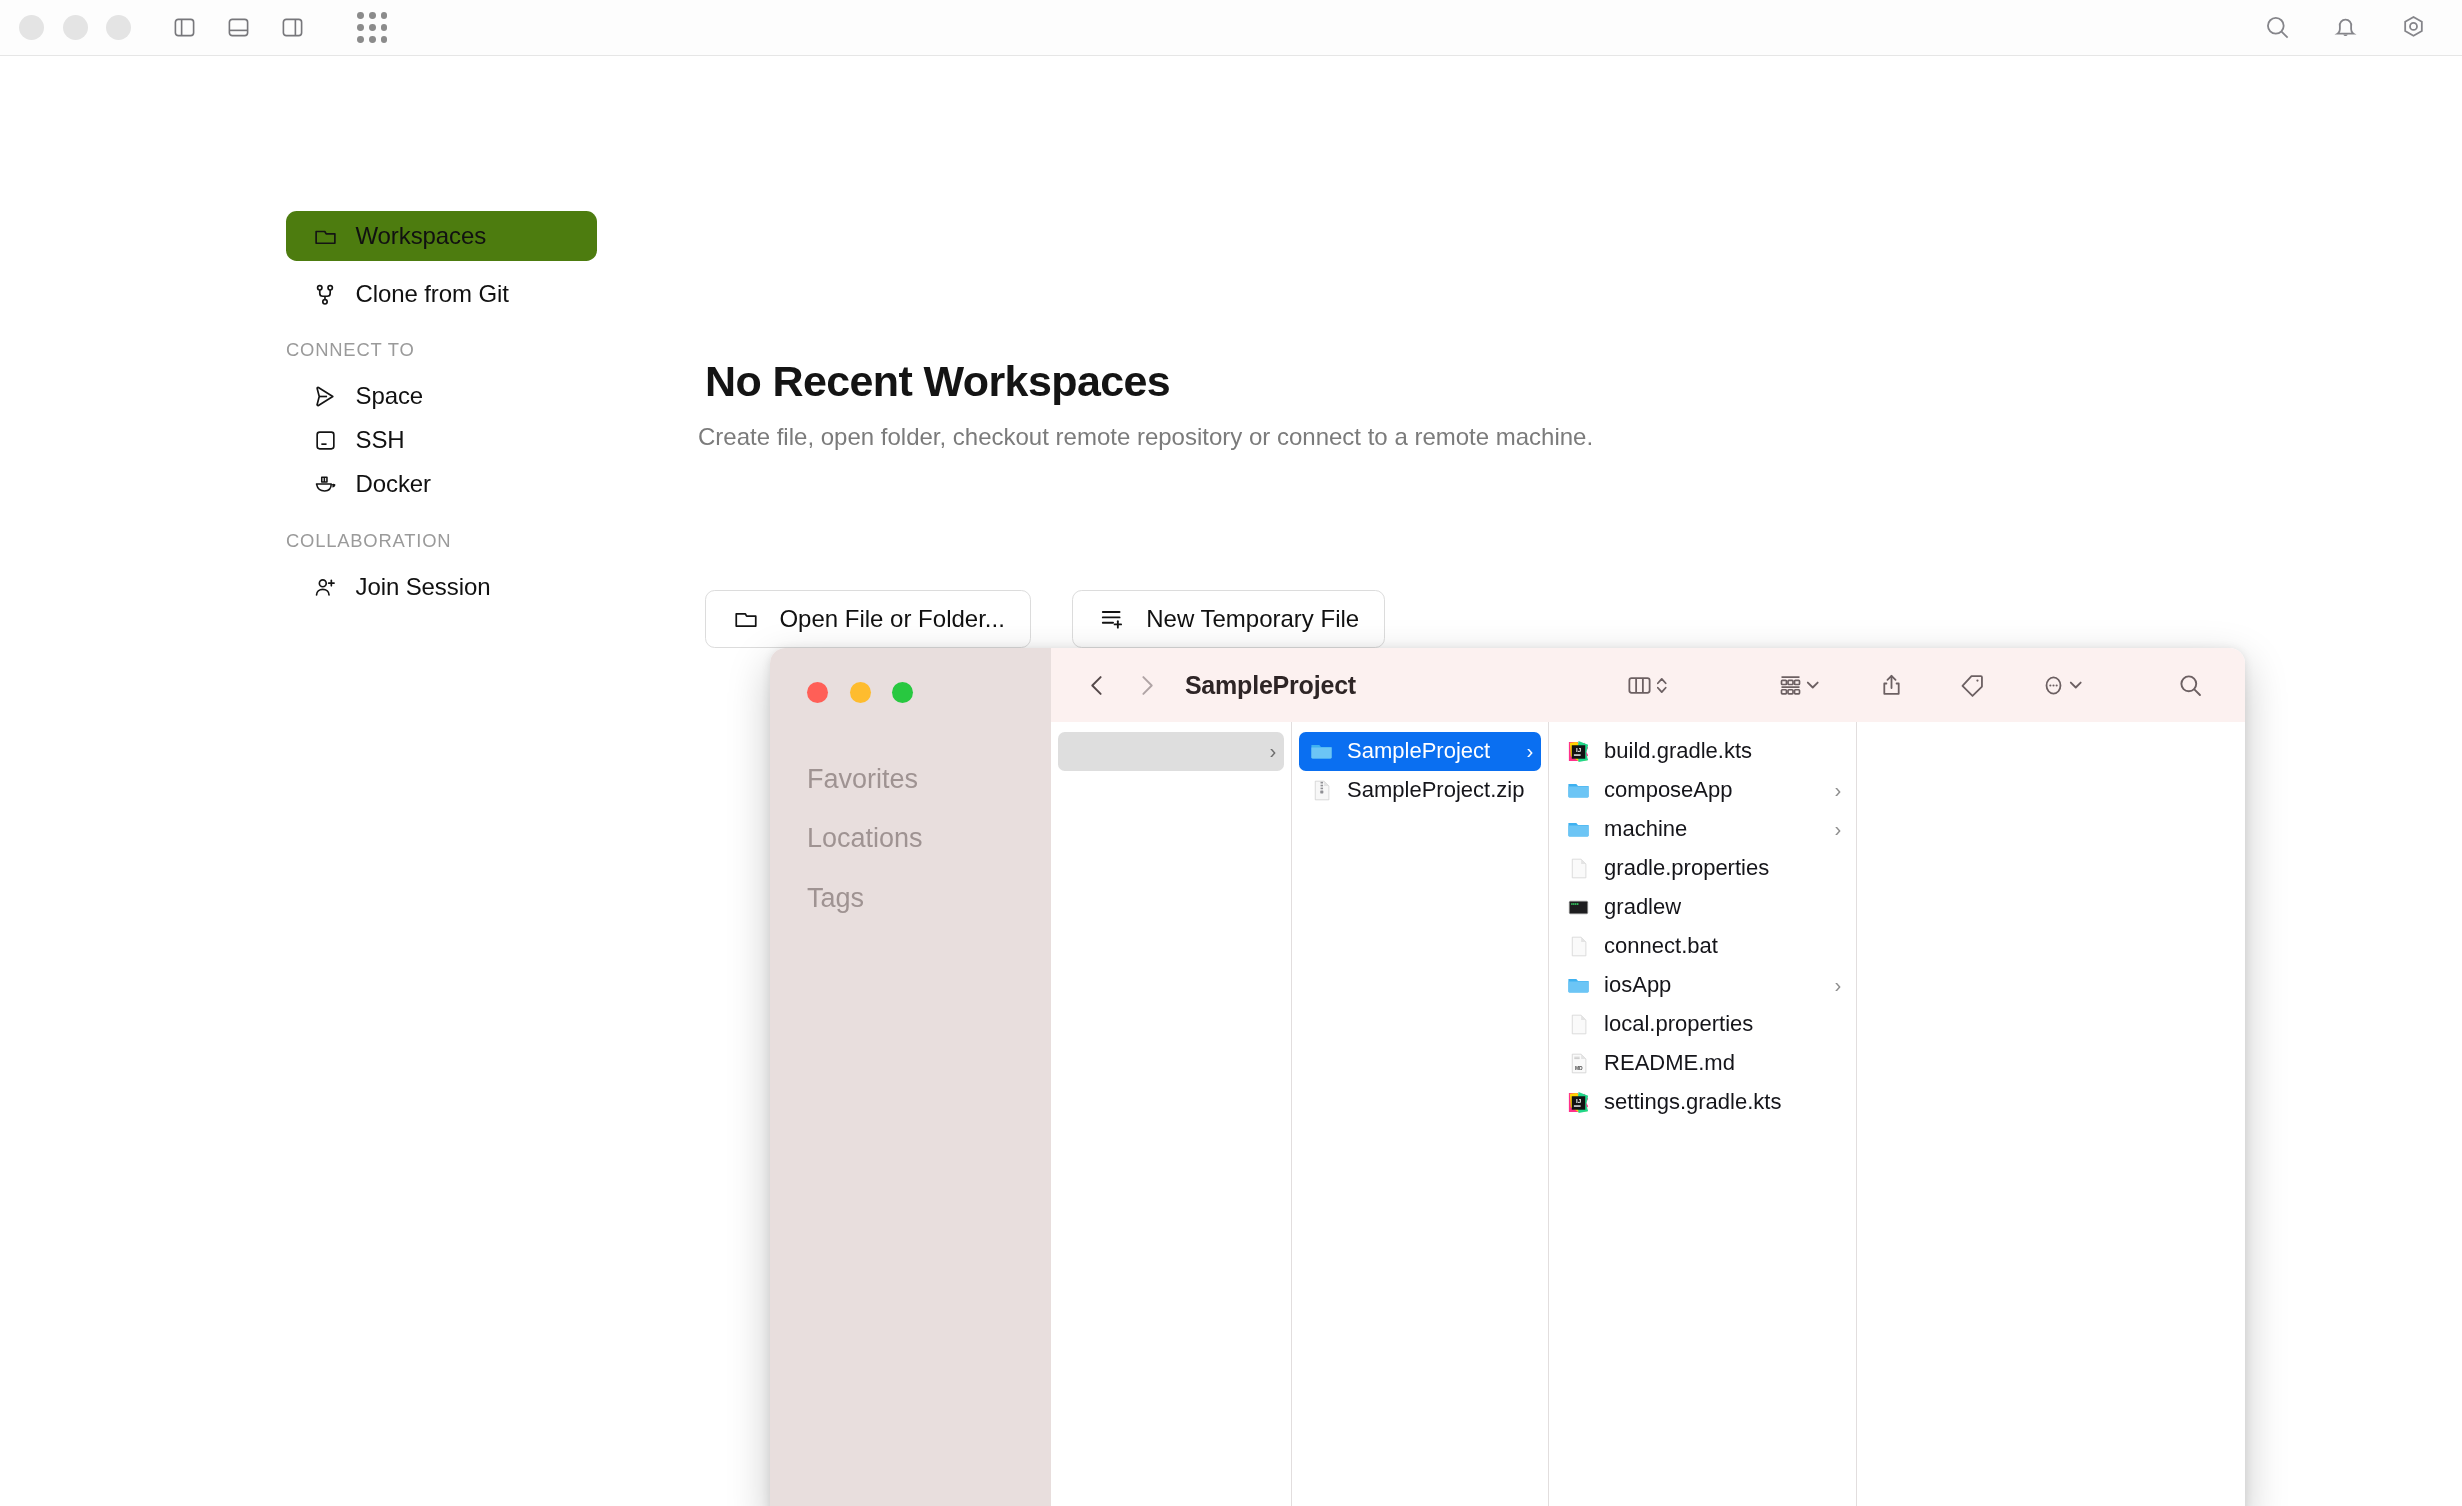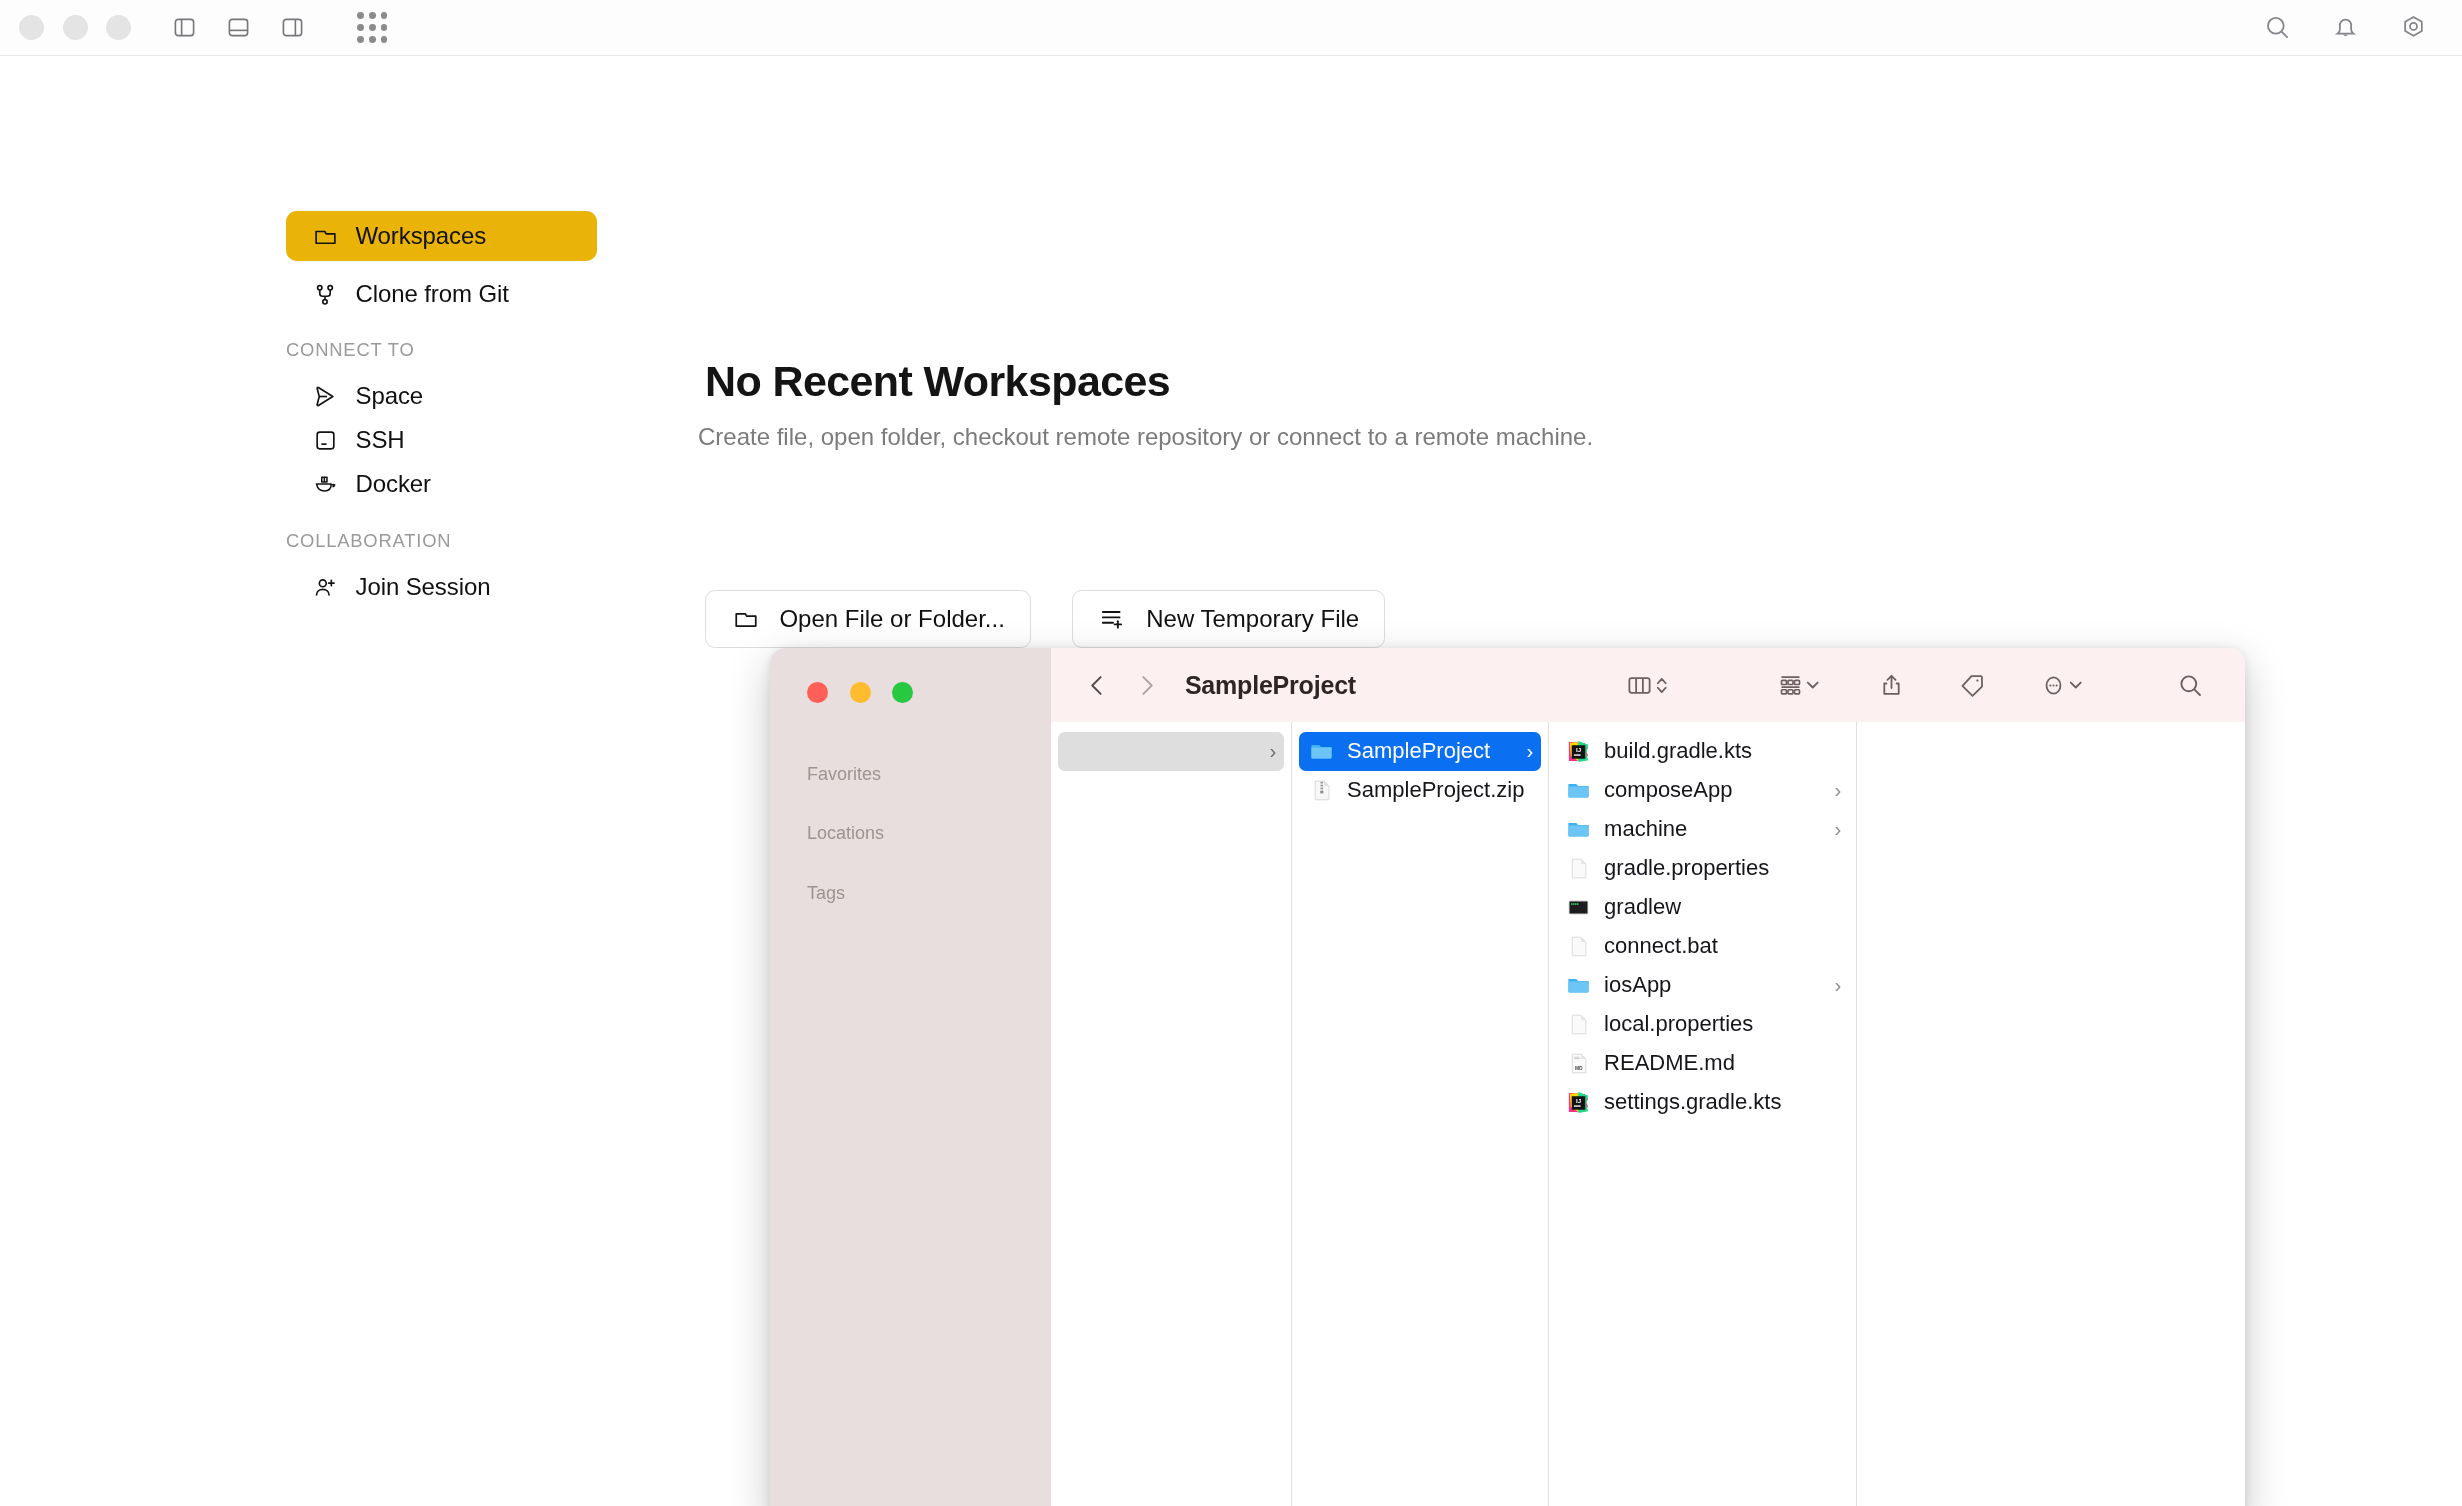--- a/index.html
+++ b/index.html
@@ -32,21 +32,21 @@
   .toolbar-right { margin-left: auto; display: flex; align-items: center; gap: 35px; margin-right: 33px; }
   .tb-icon { width: 33px; height: 33px; display: flex; align-items: center; justify-content: center; cursor: pointer; }
 
   
   .sidebar { position: absolute; left: 0; top: 56px; width: 640px; height: 1450px; background: #ffffff; }
   .side-item {
     position: absolute; left: 286px; width: 311px; height: 50px;
     display: flex; align-items: center; gap: 16.5px; padding-left: 26px;
     border-radius: 10.7px; cursor: pointer;
   }
-  .side-item.selected { background: #eab308; }
+  .side-item.selected { background: #4d7c0f; }
   .side-label { font-size: 24px; color: #111111; letter-spacing: -0.1px; }
   .side-ico { width: 27px; height: 27px; display: flex; align-items: center; justify-content: center; flex: 0 0 27px; }
   .side-section {
     position: absolute; left: 286px; font-size: 18.4px; letter-spacing: 0.8px;
     color: #9a9a9a; font-weight: 400;
   }
 
   
   .main { position: absolute; left: 640px; top: 56px; width: 1822px; height: 1450px; }
   .page-title {
@@ -76,21 +76,21 @@
   }
   .f-sidebar {
     position: absolute; left: 0; top: 0; width: 281px; height: 873px;
     background: #e8dedd;
   }
   .f-lights { position: absolute; left: 37px; top: 34px; display: flex; gap: 21.3px; }
   .f-light { width: 21.3px; height: 21.3px; border-radius: 50%; }
   .f-light.r { background: #ff5f57; }
   .f-light.y { background: #febc2e; }
   .f-light.g { background: #28c840; }
-  .f-side-sec { position: absolute; left: 37px; font-size: 18px; color: #9f9392; font-weight: 500; }
+  .f-side-sec { position: absolute; left: 37px; font-size: 27px; color: #9f9392; font-weight: 500; }
 
   .f-toolbar {
     position: absolute; left: 281px; top: 0; width: 1194px; height: 74px;
     background: #fcf1f0; display: flex; align-items: center;
   }
   .f-nav { display: flex; align-items: center; gap: 13.6px; margin-left: 29px; }
   .f-chev { width: 35px; height: 35px; display: flex; align-items: center; justify-content: center; cursor: pointer; }
   .f-title { margin-left: 21.3px; font-size: 25px; font-weight: 700; color: #2e2526; letter-spacing: -0.2px; }
   .f-tools { margin-left: auto; display: flex; align-items: center; margin-right: 41px; }
   .f-tool { display: flex; align-items: center; gap: 5.8px; cursor: pointer; }

